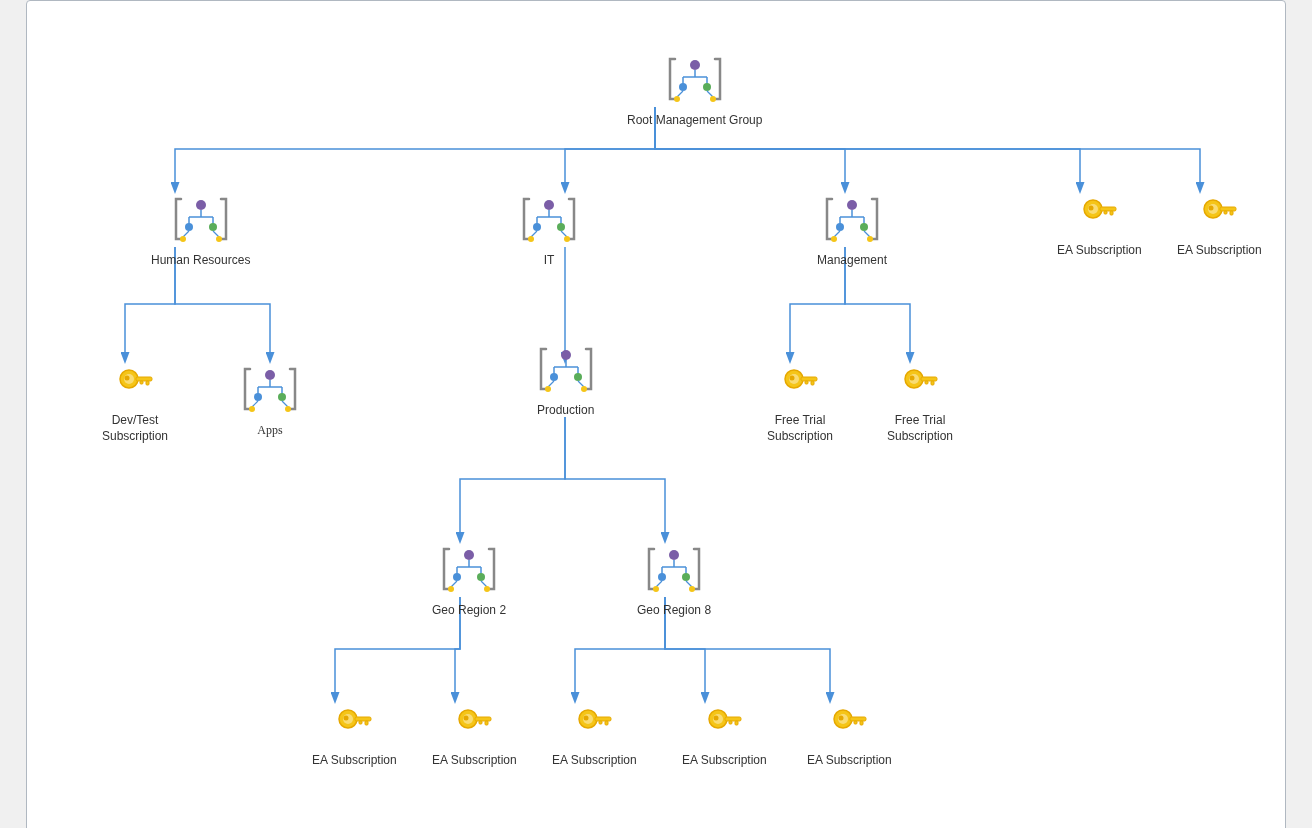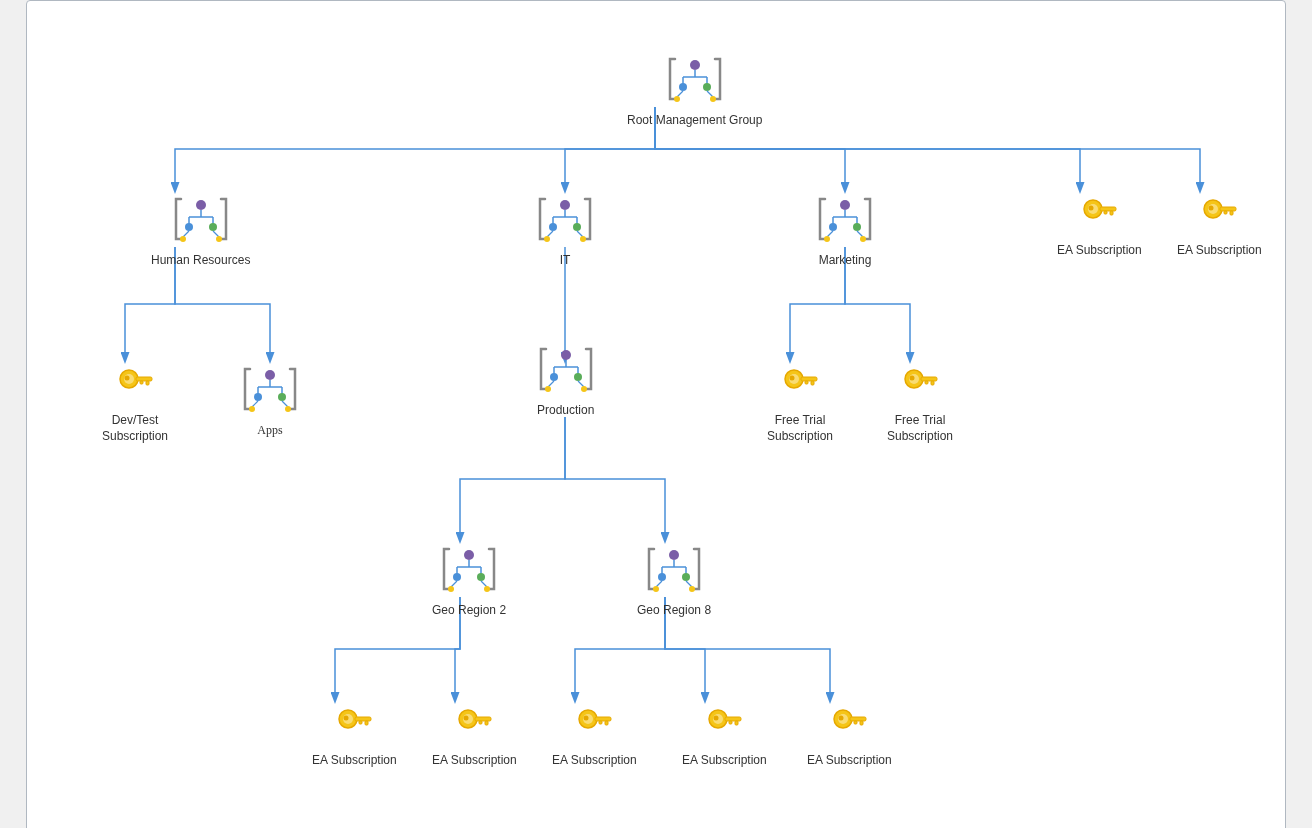--- a/index.html
+++ b/index.html
@@ -121,21 +121,21 @@
     <circle cx="40" cy="36" r="4" fill="#5aad5a"></circle>
 
     <line x1="16" y1="40" x2="10" y2="46" stroke="#4a90d9" stroke-width="1.2"></line>
     <circle cx="10" cy="48" r="3" fill="#f5c518"></circle>
 
     <line x1="40" y1="40" x2="46" y2="46" stroke="#4a90d9" stroke-width="1.2"></line>
     <circle cx="46" cy="48" r="3" fill="#f5c518"></circle>
   </svg></div>
         <div class="node-label">Human Resources</div>
       </div>
-      <div class="node" style="left: 490px; top: 160px;">
+      <div class="node" style="left: 474px; top: 160px;">
         <div style="width: 56px; height: 56px;"><svg viewBox="0 0 56 56" width="56" height="56" xmlns="http://www.w3.org/2000/svg">
 
     <path d="M8 8 L3 8 L3 48 L8 48" stroke="#888" stroke-width="2.5" fill="none" stroke-linecap="round"></path>
     <path d="M48 8 L53 8 L53 48 L48 48" stroke="#888" stroke-width="2.5" fill="none" stroke-linecap="round"></path>
 
     <circle cx="28" cy="14" r="5" fill="#7b5ea7"></circle>
 
     <line x1="28" y1="19" x2="28" y2="26" stroke="#4a90d9" stroke-width="1.5"></line>
     <line x1="28" y1="26" x2="16" y2="26" stroke="#4a90d9" stroke-width="1.5"></line>
     <line x1="28" y1="26" x2="40" y2="26" stroke="#4a90d9" stroke-width="1.5"></line>
@@ -171,21 +171,21 @@
     <circle cx="16" cy="36" r="4" fill="#4a90d9"></circle>
 
     <circle cx="40" cy="36" r="4" fill="#5aad5a"></circle>
 
     <line x1="16" y1="40" x2="10" y2="46" stroke="#4a90d9" stroke-width="1.2"></line>
     <circle cx="10" cy="48" r="3" fill="#f5c518"></circle>
 
     <line x1="40" y1="40" x2="46" y2="46" stroke="#4a90d9" stroke-width="1.2"></line>
     <circle cx="46" cy="48" r="3" fill="#f5c518"></circle>
   </svg></div>
-        <div class="node-label">Marketing</div>
+        <div class="node-label">Management</div>
       </div>
       <div class="node" style="left: 1010px; top: 160px;">
         <div style="width: 46px; height: 46px;"><svg viewBox="0 0 46 46" width="46" height="46" xmlns="http://www.w3.org/2000/svg">
 
     <circle cx="17" cy="18" r="9" fill="#f5c518" stroke="#e6a800" stroke-width="1.5"></circle>
     <circle cx="17" cy="18" r="5" fill="#fff" opacity="0.4"></circle>
 
     <rect x="24" y="16" width="16" height="4" rx="1.5" fill="#f5c518" stroke="#e6a800" stroke-width="1"></rect>
 
     <rect x="34" y="20" width="3" height="4" rx="1" fill="#f5c518" stroke="#e6a800" stroke-width="1"></rect>

